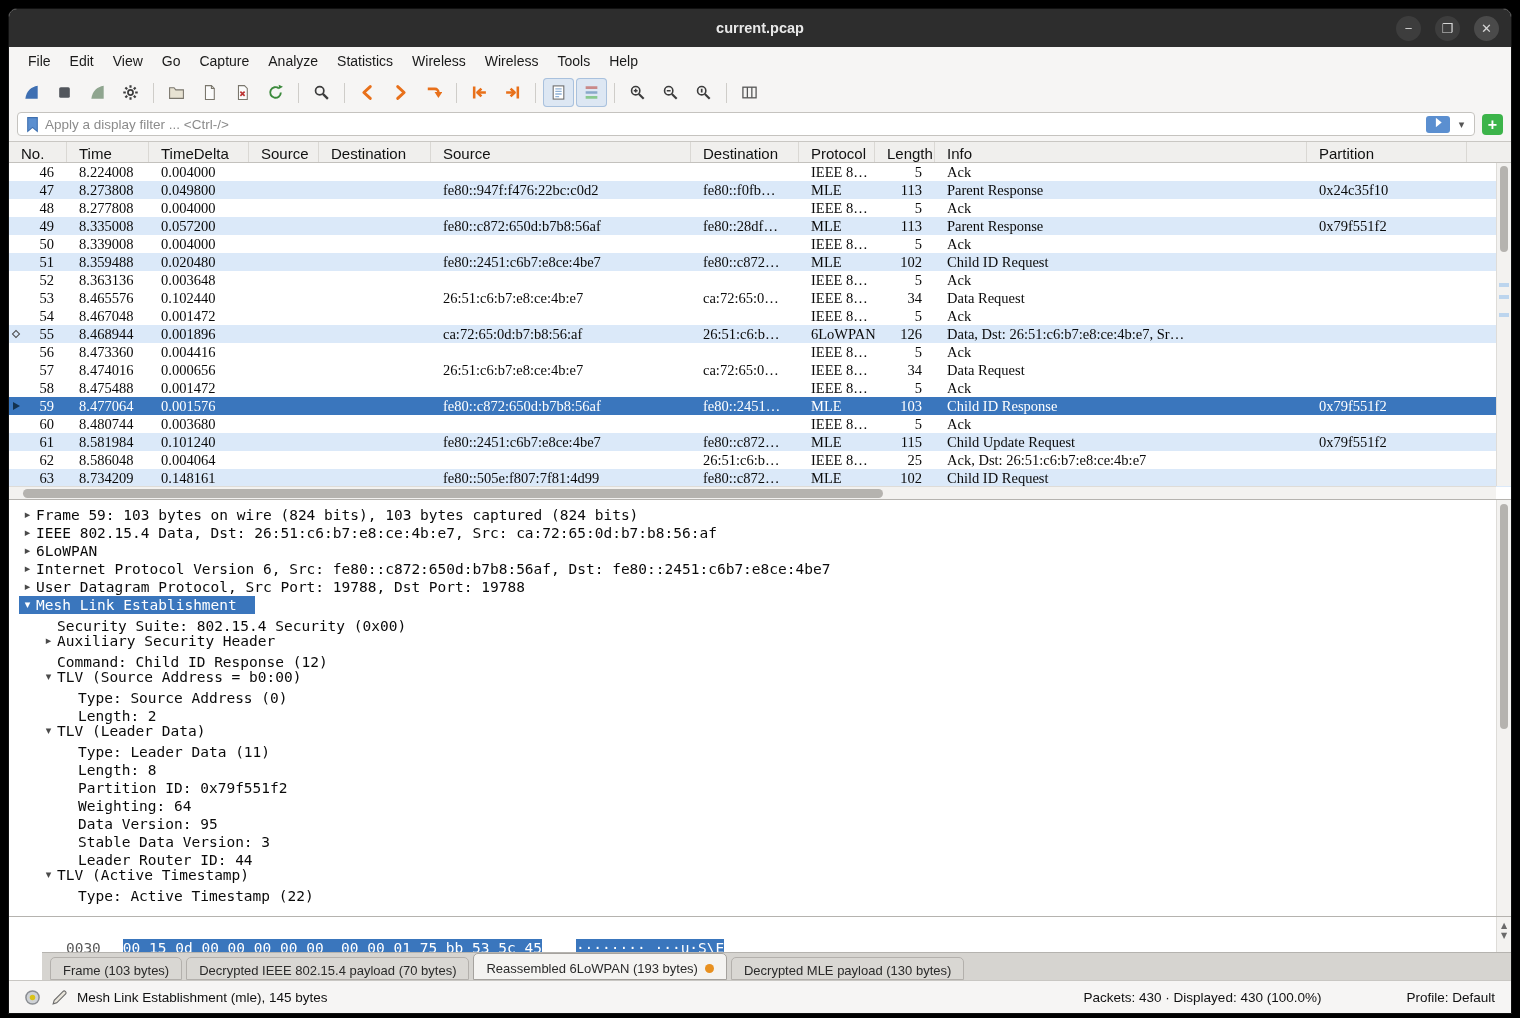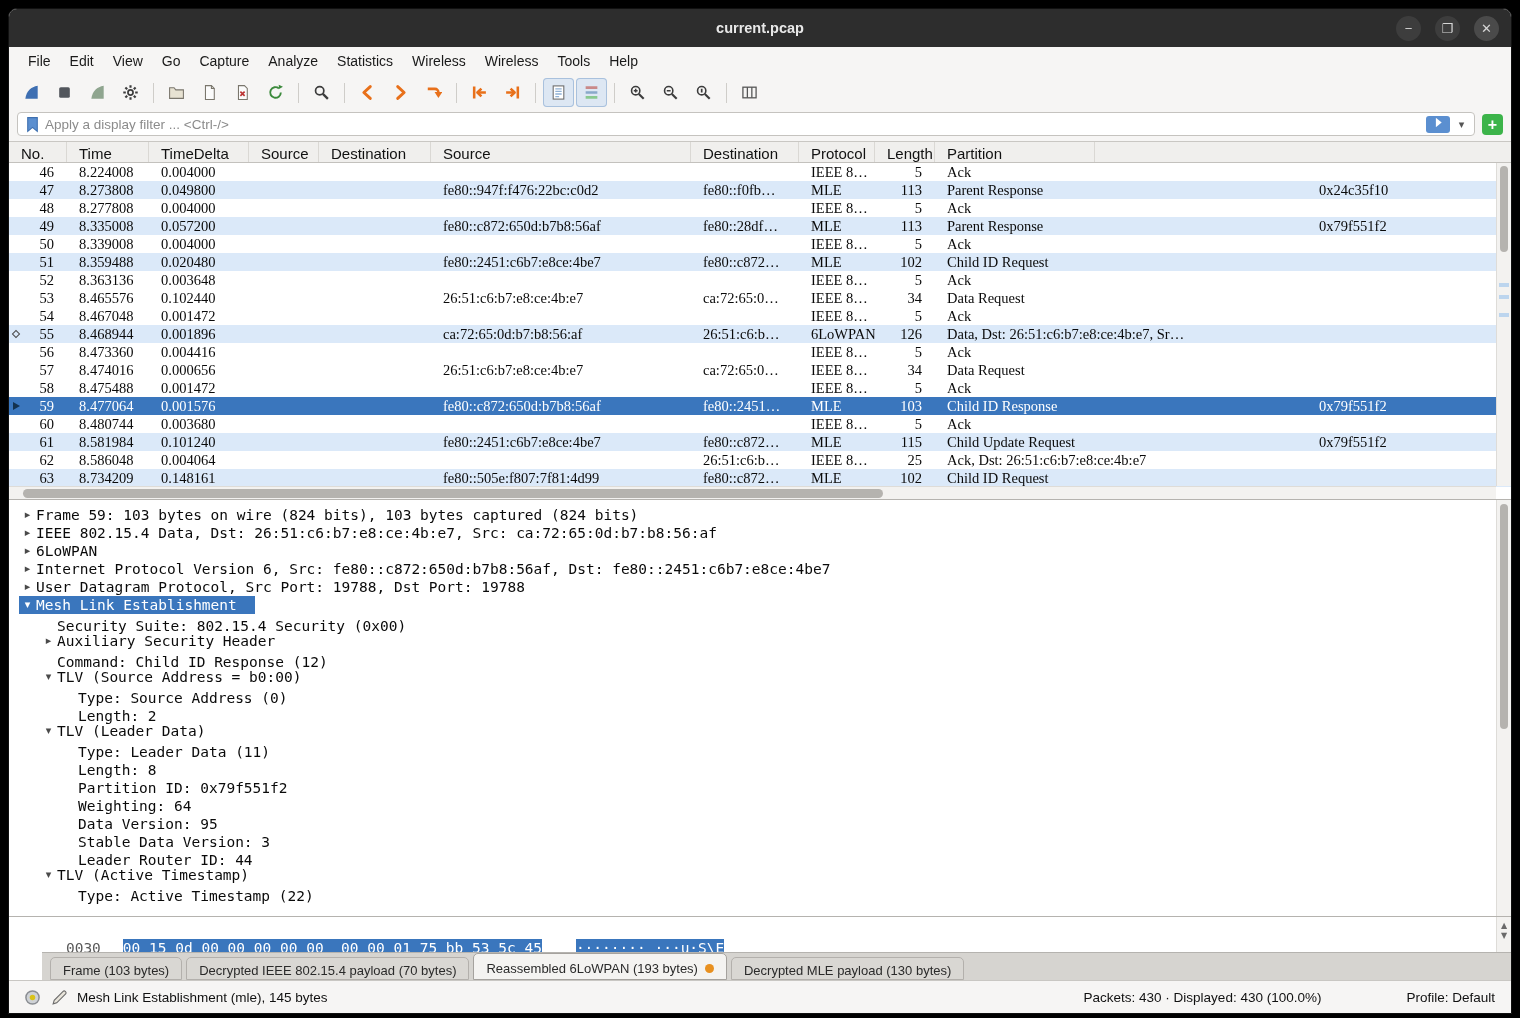--- a/index.html
+++ b/index.html
@@ -346,20 +346,21 @@
     <div class="phdr" id="plist-header">
         <div class="hcell" style="width: 58px;">No.</div>
         <div class="hcell" style="width: 82px;">Time</div>
         <div class="hcell" style="width: 100px;">TimeDelta</div>
         <div class="hcell" style="width: 70px;">Source</div>
         <div class="hcell" style="width: 112px;">Destination</div>
         <div class="hcell" style="width: 260px;">Source</div>
         <div class="hcell" style="width: 108px;">Destination</div>
         <div class="hcell" style="width: 76px;">Protocol</div>
         <div class="hcell" style="width: 60px;">Length</div>
+        <div class="hcell" style="width: 372px;">Info</div>
         <div class="hcell" style="width: 160px;">Partition</div>
       </div>
     <div class="plist-body" id="plist-body">
         <div class="prow"><div class="pcell" style="width: 58px; text-align: right; padding: 0px 13px 0px 2px;">46</div><div class="pcell" style="width: 82px; text-align: left; padding: 0px 4px 0px 12px;">8.224008</div><div class="pcell" style="width: 100px; text-align: left; padding: 0px 4px 0px 12px;">0.004000</div><div class="pcell" style="width: 70px; text-align: left; padding: 0px 4px 0px 12px;"></div><div class="pcell" style="width: 112px; text-align: left; padding: 0px 4px 0px 12px;"></div><div class="pcell" style="width: 260px; text-align: left; padding: 0px 4px 0px 12px;"></div><div class="pcell" style="width: 108px; text-align: left; padding: 0px 4px 0px 12px;"></div><div class="pcell" style="width: 76px; text-align: left; padding: 0px 4px 0px 12px;">IEEE 8…</div><div class="pcell" style="width: 60px; text-align: right; padding: 0px 13px 0px 2px;">5</div><div class="pcell" style="width: 372px; text-align: left; padding: 0px 4px 0px 12px;">Ack</div><div class="pcell" style="width: 160px; text-align: left; padding: 0px 4px 0px 12px;"></div></div>
         <div class="prow blue"><div class="pcell" style="width: 58px; text-align: right; padding: 0px 13px 0px 2px;">47</div><div class="pcell" style="width: 82px; text-align: left; padding: 0px 4px 0px 12px;">8.273808</div><div class="pcell" style="width: 100px; text-align: left; padding: 0px 4px 0px 12px;">0.049800</div><div class="pcell" style="width: 70px; text-align: left; padding: 0px 4px 0px 12px;"></div><div class="pcell" style="width: 112px; text-align: left; padding: 0px 4px 0px 12px;"></div><div class="pcell" style="width: 260px; text-align: left; padding: 0px 4px 0px 12px;">fe80::947f:f476:22bc:c0d2</div><div class="pcell" style="width: 108px; text-align: left; padding: 0px 4px 0px 12px;">fe80::f0fb…</div><div class="pcell" style="width: 76px; text-align: left; padding: 0px 4px 0px 12px;">MLE</div><div class="pcell" style="width: 60px; text-align: right; padding: 0px 13px 0px 2px;">113</div><div class="pcell" style="width: 372px; text-align: left; padding: 0px 4px 0px 12px;">Parent Response</div><div class="pcell" style="width: 160px; text-align: left; padding: 0px 4px 0px 12px;">0x24c35f10</div></div>
         <div class="prow"><div class="pcell" style="width: 58px; text-align: right; padding: 0px 13px 0px 2px;">48</div><div class="pcell" style="width: 82px; text-align: left; padding: 0px 4px 0px 12px;">8.277808</div><div class="pcell" style="width: 100px; text-align: left; padding: 0px 4px 0px 12px;">0.004000</div><div class="pcell" style="width: 70px; text-align: left; padding: 0px 4px 0px 12px;"></div><div class="pcell" style="width: 112px; text-align: left; padding: 0px 4px 0px 12px;"></div><div class="pcell" style="width: 260px; text-align: left; padding: 0px 4px 0px 12px;"></div><div class="pcell" style="width: 108px; text-align: left; padding: 0px 4px 0px 12px;"></div><div class="pcell" style="width: 76px; text-align: left; padding: 0px 4px 0px 12px;">IEEE 8…</div><div class="pcell" style="width: 60px; text-align: right; padding: 0px 13px 0px 2px;">5</div><div class="pcell" style="width: 372px; text-align: left; padding: 0px 4px 0px 12px;">Ack</div><div class="pcell" style="width: 160px; text-align: left; padding: 0px 4px 0px 12px;"></div></div>
         <div class="prow blue"><div class="pcell" style="width: 58px; text-align: right; padding: 0px 13px 0px 2px;">49</div><div class="pcell" style="width: 82px; text-align: left; padding: 0px 4px 0px 12px;">8.335008</div><div class="pcell" style="width: 100px; text-align: left; padding: 0px 4px 0px 12px;">0.057200</div><div class="pcell" style="width: 70px; text-align: left; padding: 0px 4px 0px 12px;"></div><div class="pcell" style="width: 112px; text-align: left; padding: 0px 4px 0px 12px;"></div><div class="pcell" style="width: 260px; text-align: left; padding: 0px 4px 0px 12px;">fe80::c872:650d:b7b8:56af</div><div class="pcell" style="width: 108px; text-align: left; padding: 0px 4px 0px 12px;">fe80::28df…</div><div class="pcell" style="width: 76px; text-align: left; padding: 0px 4px 0px 12px;">MLE</div><div class="pcell" style="width: 60px; text-align: right; padding: 0px 13px 0px 2px;">113</div><div class="pcell" style="width: 372px; text-align: left; padding: 0px 4px 0px 12px;">Parent Response</div><div class="pcell" style="width: 160px; text-align: left; padding: 0px 4px 0px 12px;">0x79f551f2</div></div>
         <div class="prow"><div class="pcell" style="width: 58px; text-align: right; padding: 0px 13px 0px 2px;">50</div><div class="pcell" style="width: 82px; text-align: left; padding: 0px 4px 0px 12px;">8.339008</div><div class="pcell" style="width: 100px; text-align: left; padding: 0px 4px 0px 12px;">0.004000</div><div class="pcell" style="width: 70px; text-align: left; padding: 0px 4px 0px 12px;"></div><div class="pcell" style="width: 112px; text-align: left; padding: 0px 4px 0px 12px;"></div><div class="pcell" style="width: 260px; text-align: left; padding: 0px 4px 0px 12px;"></div><div class="pcell" style="width: 108px; text-align: left; padding: 0px 4px 0px 12px;"></div><div class="pcell" style="width: 76px; text-align: left; padding: 0px 4px 0px 12px;">IEEE 8…</div><div class="pcell" style="width: 60px; text-align: right; padding: 0px 13px 0px 2px;">5</div><div class="pcell" style="width: 372px; text-align: left; padding: 0px 4px 0px 12px;">Ack</div><div class="pcell" style="width: 160px; text-align: left; padding: 0px 4px 0px 12px;"></div></div>
         <div class="prow blue"><div class="pcell" style="width: 58px; text-align: right; padding: 0px 13px 0px 2px;">51</div><div class="pcell" style="width: 82px; text-align: left; padding: 0px 4px 0px 12px;">8.359488</div><div class="pcell" style="width: 100px; text-align: left; padding: 0px 4px 0px 12px;">0.020480</div><div class="pcell" style="width: 70px; text-align: left; padding: 0px 4px 0px 12px;"></div><div class="pcell" style="width: 112px; text-align: left; padding: 0px 4px 0px 12px;"></div><div class="pcell" style="width: 260px; text-align: left; padding: 0px 4px 0px 12px;">fe80::2451:c6b7:e8ce:4be7</div><div class="pcell" style="width: 108px; text-align: left; padding: 0px 4px 0px 12px;">fe80::c872…</div><div class="pcell" style="width: 76px; text-align: left; padding: 0px 4px 0px 12px;">MLE</div><div class="pcell" style="width: 60px; text-align: right; padding: 0px 13px 0px 2px;">102</div><div class="pcell" style="width: 372px; text-align: left; padding: 0px 4px 0px 12px;">Child ID Request</div><div class="pcell" style="width: 160px; text-align: left; padding: 0px 4px 0px 12px;"></div></div>
         <div class="prow"><div class="pcell" style="width: 58px; text-align: right; padding: 0px 13px 0px 2px;">52</div><div class="pcell" style="width: 82px; text-align: left; padding: 0px 4px 0px 12px;">8.363136</div><div class="pcell" style="width: 100px; text-align: left; padding: 0px 4px 0px 12px;">0.003648</div><div class="pcell" style="width: 70px; text-align: left; padding: 0px 4px 0px 12px;"></div><div class="pcell" style="width: 112px; text-align: left; padding: 0px 4px 0px 12px;"></div><div class="pcell" style="width: 260px; text-align: left; padding: 0px 4px 0px 12px;"></div><div class="pcell" style="width: 108px; text-align: left; padding: 0px 4px 0px 12px;"></div><div class="pcell" style="width: 76px; text-align: left; padding: 0px 4px 0px 12px;">IEEE 8…</div><div class="pcell" style="width: 60px; text-align: right; padding: 0px 13px 0px 2px;">5</div><div class="pcell" style="width: 372px; text-align: left; padding: 0px 4px 0px 12px;">Ack</div><div class="pcell" style="width: 160px; text-align: left; padding: 0px 4px 0px 12px;"></div></div>

